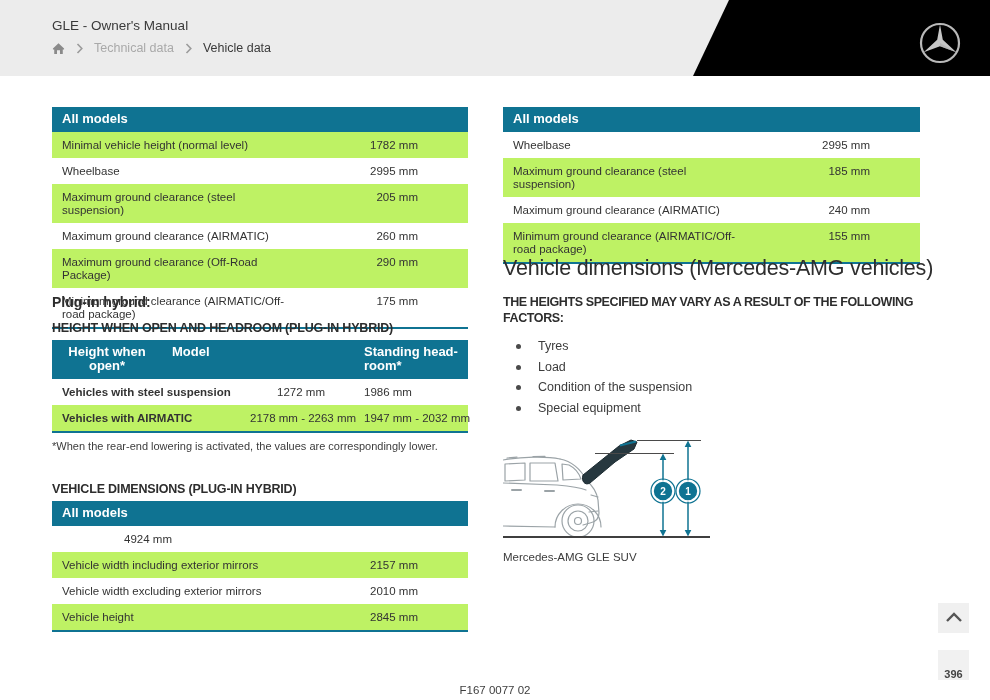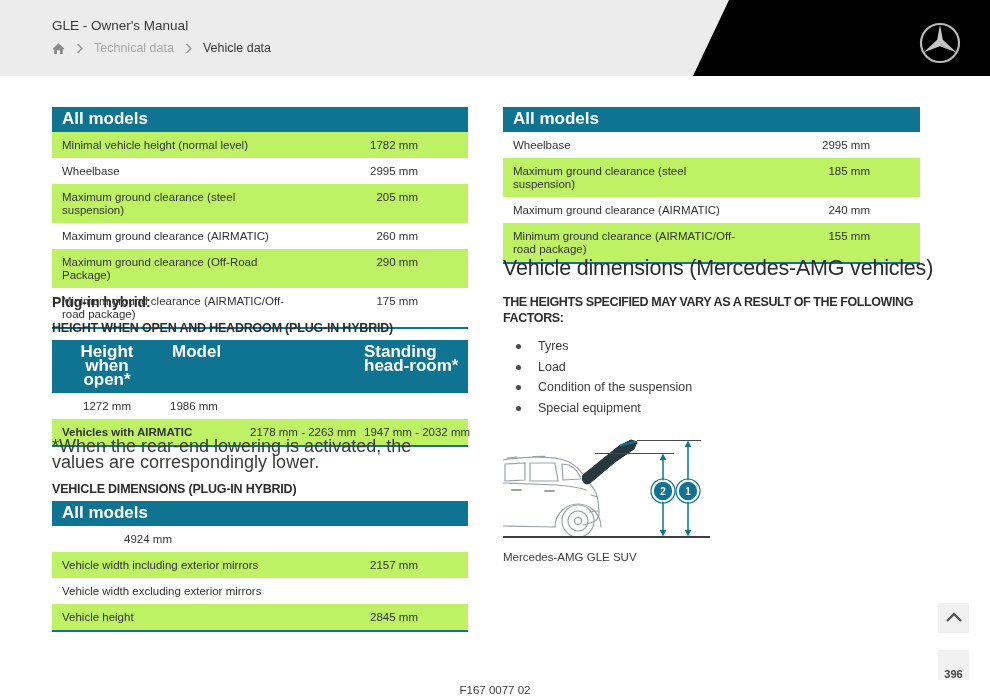--- a/index.html
+++ b/index.html
@@ -17,21 +17,21 @@
     clip-path: polygon(729px 0, 990px 0, 990px 76px, 693px 76px); }
   .logo-wrap { position: absolute; top: 17px; left: 914px; width: 52px; height: 52px; }
   .app-title { position: absolute; top: 18px; left: 52px; font-size: 13.5px; color: #3a3a3a; }
   .breadcrumb { position: absolute; top: 41px; left: 52px; display: flex; align-items: center; font-size: 12.5px; }
   .crumb-sep { margin: 0 11px; display: inline-flex; }
   .crumb-muted { color: #a9a9a9; }
   .crumb-current { color: #3a3a3a; }
   .home-btn { display: inline-flex; cursor: pointer; }
   
   .dtable { position: absolute; border-bottom: 2px solid #0f7392; background: #fff; }
-  .thead { display: flex; background: #0f7392; color: #fff; font-weight: bold; font-size: 17px; align-items: flex-start; }
+  .thead { display: flex; background: #0f7392; color: #fff; font-weight: bold; font-size: 13px; align-items: flex-start; }
   .th { line-height: 14px; padding: 5px 10px 6px; }
   .trow { display: flex; font-size: 11.5px; color: #333; align-items: flex-start; }
   .trow.shaded { background: #bef264; }
   .td { line-height: 13px; padding: 6.5px 10px; }
   .t2 .c0 { flex: 1; }
   .t2 .th.c0 { width: 100%; }
   .t2 .td.c1 { width: 170px; text-align: right; padding-right: 50px; white-space: nowrap; }
   .t3 .c0 { flex: 1; }
   .t3 .td.c0 { font-weight: bold; }
   .t3 .c1 { width: 110px; text-align: center; }
@@ -42,21 +42,21 @@
   .t3 .td.c2 { padding: 6.5px 4px 6.5px 8px; white-space: nowrap; }
   #tableAllModelsLeft   { left: 52px;  top: 107px; width: 416px; }
   #tableHeightHeadroom  { left: 52px;  top: 340px; width: 416px; }
   #tableDimensionsPhev  { left: 52px;  top: 501px; width: 416px; }
   #tableAllModelsRight  { left: 503px; top: 107px; width: 417px; }
   
   .plug-label { position: absolute; left: 52px; top: 294px; font-size: 14px; font-weight: bold; color: #2d2d2d; }
   .section-title { position: absolute; left: 52px; font-size: 12.5px; font-weight: bold; color: #2d2d2d; letter-spacing: -0.2px; }
   #secHeight { top: 321px; }
   #secDims   { top: 482px; }
-  .footnote { position: absolute; left: 52px; top: 438px; width: 416px; font-size: 18px; line-height: 16px; color: #3c3c3c; }
+  .footnote { position: absolute; left: 52px; top: 438px; width: 416px; font-size: 11px; line-height: 16px; color: #3c3c3c; }
   
   .amg-heading { position: absolute; left: 503px; top: 256px; width: 430px; font-size: 21.5px; font-weight: 400;
     color: #2e2e2e; letter-spacing: -0.2px; white-space: nowrap; }
   .factors-heading { position: absolute; left: 503px; top: 294px; width: 417px; font-size: 12.5px; font-weight: bold;
     line-height: 16px; color: #2d2d2d; letter-spacing: -0.4px; }
   .bullet-list { position: absolute; left: 503px; top: 336px; width: 400px; }
   .bullet-item { display: flex; align-items: flex-start; padding: 3px 0 3.5px 13px; font-size: 12.5px; color: #3c3c3c; }
   .dot { width: 5px; height: 5px; border-radius: 50%; background: #4a4a4a; margin: 5px 17px 0 0; flex: 0 0 auto; }
   .illustration { position: absolute; left: 503px; top: 437px; width: 207px; height: 103px; }
   .ill-caption { position: absolute; left: 503px; top: 551px; font-size: 11.5px; color: #3c3c3c; }
@@ -133,20 +133,21 @@
 <div class="plug-label">Plug-in hybrid:</div>
 <div id="secHeight" class="section-title">HEIGHT WHEN OPEN AND HEADROOM (PLUG-IN HYBRID)</div>
 
 <div id="tableHeightHeadroom" class="dtable t3">
     <div class="thead">
       <div class="th c1">Height when open*</div>
       <div class="th c0">Model</div>
       <div class="th c2">Standing head-room*</div>
     </div>
     <div class="trow">
+      <div class="td c0">Vehicles with steel suspension</div>
       <div class="td c1">1272 mm</div>
       <div class="td c2">1986 mm</div>
     </div>
     <div class="trow shaded">
       <div class="td c0">Vehicles with AIRMATIC</div>
       <div class="td c1">2178 mm - 2263 mm</div>
       <div class="td c2">1947 mm - 2032 mm</div>
     </div>
   </div>
 
@@ -159,20 +160,21 @@
     </div>
     <div class="trow">
       <div class="td c1">4924 mm</div>
     </div>
     <div class="trow shaded">
       <div class="td c0">Vehicle width including exterior mirrors</div>
       <div class="td c1">2157 mm</div>
     </div>
     <div class="trow">
       <div class="td c0">Vehicle width excluding exterior mirrors</div>
+      <div class="td c1">2010 mm</div>
     </div>
     <div class="trow shaded">
       <div class="td c0">Vehicle height</div>
       <div class="td c1">2845 mm</div>
     </div>
   </div>
 
 <div id="tableAllModelsRight" class="dtable t2">
     <div class="thead">
       <div class="th c0">All models</div>

